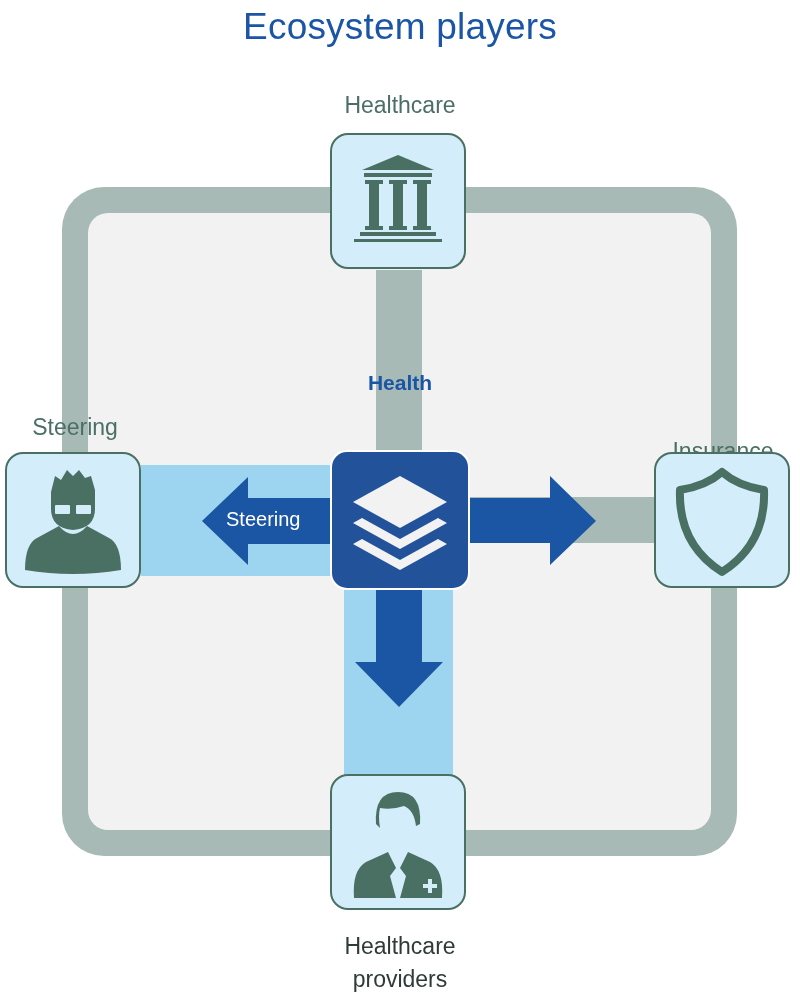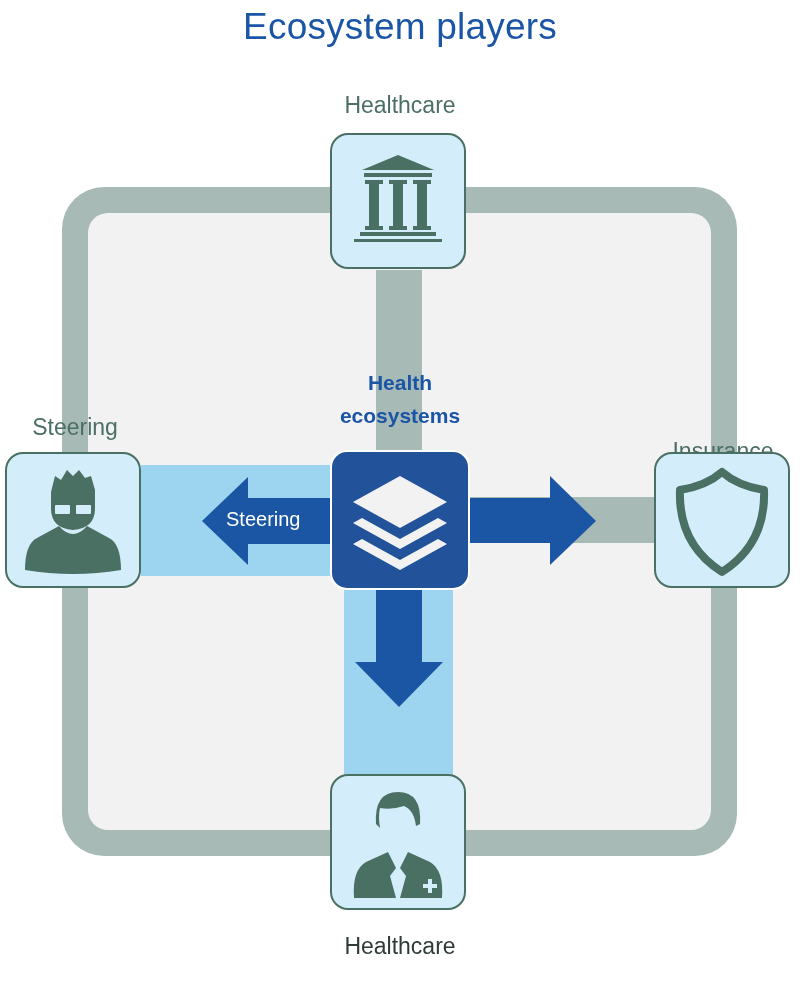--- a/index.html
+++ b/index.html
@@ -33,21 +33,20 @@
 <svg class="abs" style="left:0; top:0; width:800px; height:1000px;" viewBox="0 0 800 1000">
   <polygon points="334,498 248,498 248,477 202,521 248,565 248,544 334,544" fill="#1b56a5"></polygon>
   <polygon points="466,498 550,498 550,476 596,521 550,565 550,543 466,543" fill="#1b56a5"></polygon>
   <polygon points="376,586 422,586 422,662 443,662 399,707 355,662 376,662" fill="#1b56a5"></polygon>
 </svg>
 
 <div class="abs steer">Steering</div>
 
 <div class="abs center-label">
   <div>Health</div>
-  <div>ecosystems</div>
 </div>
 
 <div class="abs center">
   <svg width="136" height="136" viewBox="0 0 136 136" style="position:absolute;left:0;top:0;">
     <polygon points="68,24 115,50 68,76 21,50" fill="#f2f2f2"></polygon>
     <polygon points="30,66 68,87 106,66 115,71 68,97 21,71" fill="#f2f2f2"></polygon>
     <polygon points="30,87 68,108 106,87 115,92 68,118 21,92" fill="#f2f2f2"></polygon>
   </svg>
 </div>
 
@@ -91,13 +90,14 @@
   <svg viewBox="0 0 132 132">
     <path d="M44,48 Q42,16 66,16 Q90,16 88,48 L84,50 Q82,34 72,30 Q60,34 48,32 Q46,40 48,52 Z" fill="#4a7063"></path>
     <path d="M22,122 Q20,94 34,86 L56,76 L64,92 L58,100 L64,122 Z" fill="#4a7063"></path>
     <path d="M110,122 Q112,94 98,86 L76,76 L68,92 L74,100 L68,122 Z" fill="#4a7063"></path>
     <rect x="96" y="103" width="4" height="14" fill="#d3edfa"></rect>
     <rect x="91" y="108" width="14" height="4" fill="#d3edfa"></rect>
   </svg>
 </div>
 <div class="abs label" style="left:300px; top:930px; width:200px; line-height:33px; color:#2e3b38;">
   <div>Healthcare</div>
+  <div>providers</div>
 </div>
 
 </body></html>

